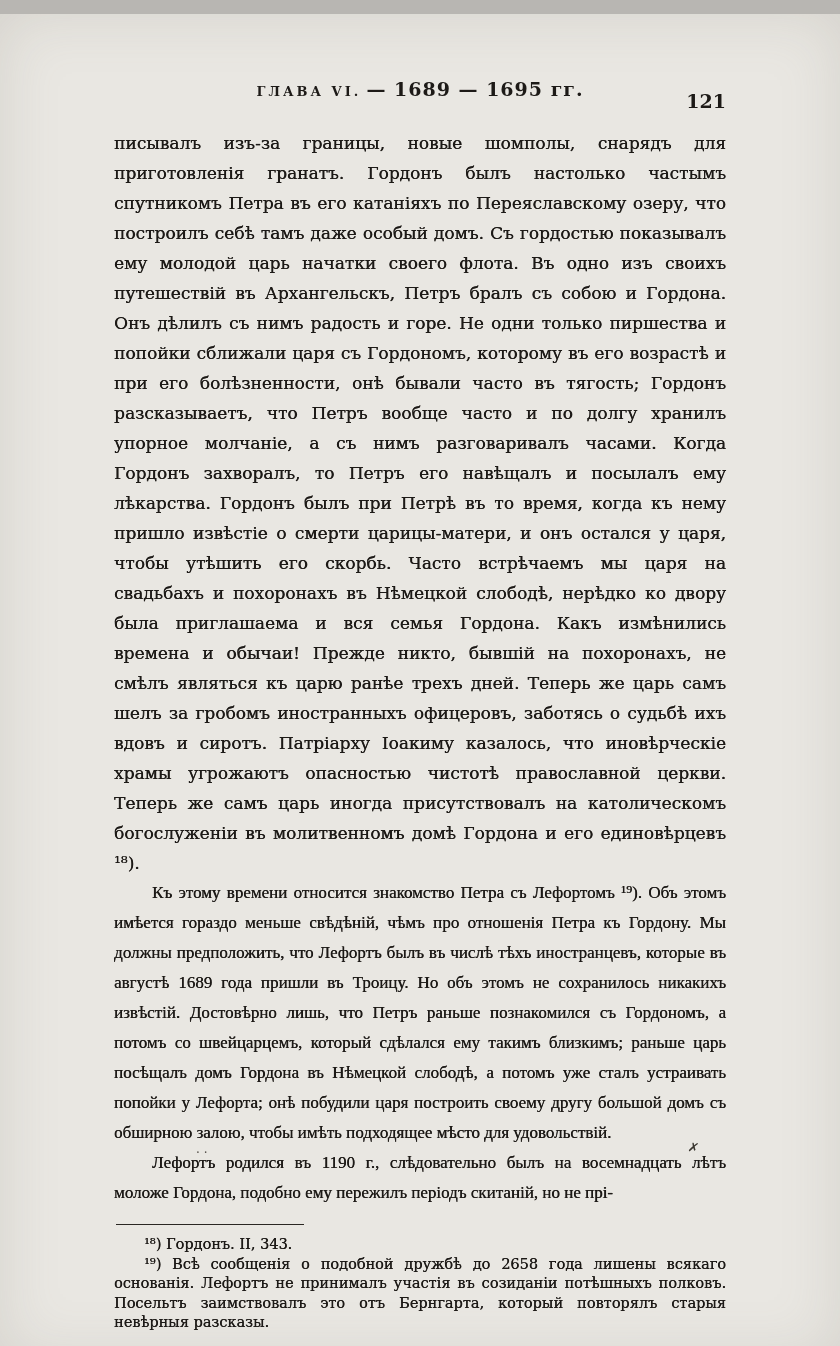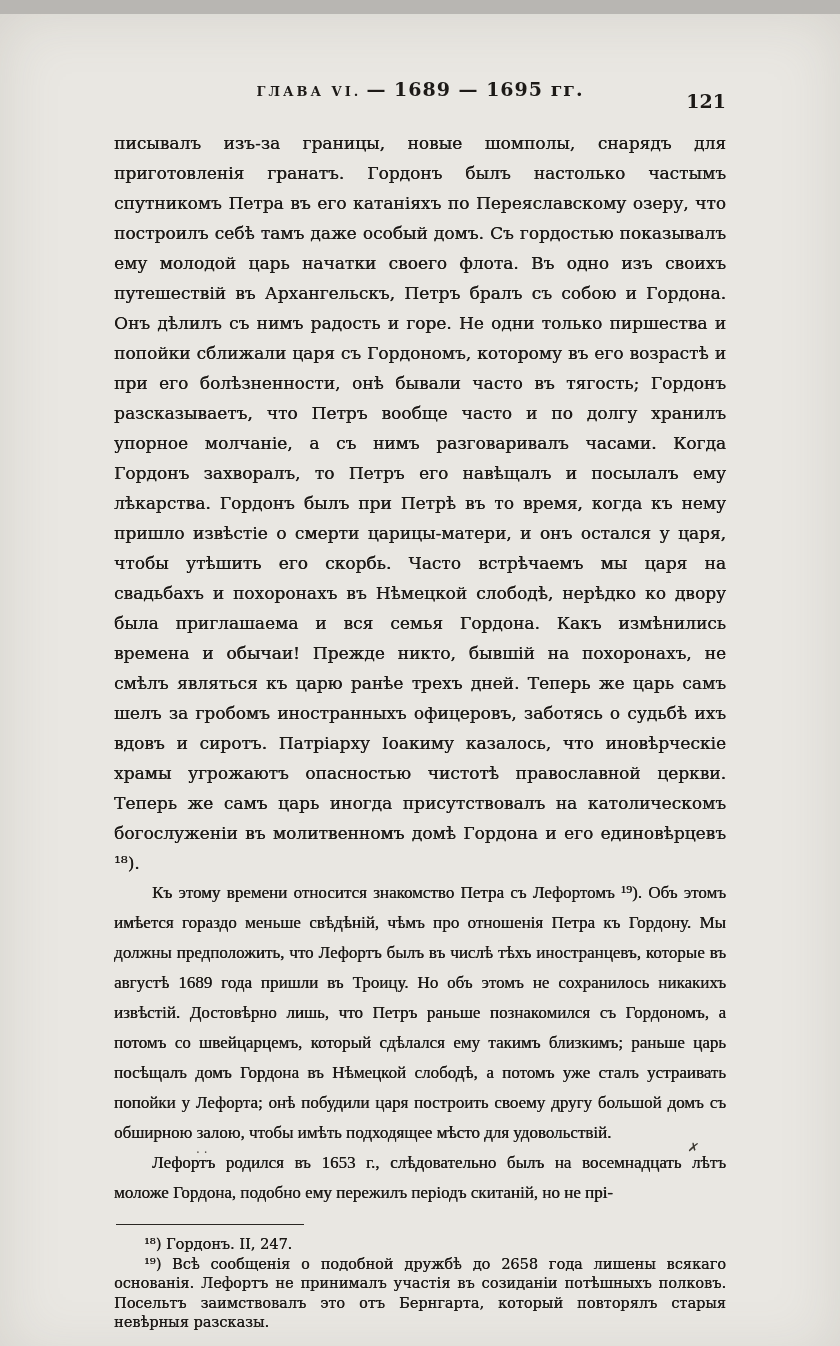--- a/index.html
+++ b/index.html
@@ -108,27 +108,27 @@
       <span class="center-group">
         <span class="chapter-label">ГЛАВА VI.</span>
         <span class="chapter-years">— 1689 — 1695 гг.</span>
       </span>
       <span class="page-number">121</span>
     </div>
 
     <div class="body-text">
       <p>писывалъ изъ-за границы, новые шомполы, снарядъ для приготовленія гранатъ. Гордонъ былъ настолько частымъ спутникомъ Петра въ его катаніяхъ по Переяславскому озеру, что построилъ себѣ тамъ даже особый домъ. Съ гордостью показывалъ ему молодой царь начатки своего флота. Въ одно изъ своихъ путешествій въ Архангельскъ, Петръ бралъ съ собою и Гордона. Онъ дѣлилъ съ нимъ радость и горе. Не одни только пиршества и попойки сближали царя съ Гордономъ, которому въ его возрастѣ и при его болѣзненности, онѣ бывали часто въ тягость; Гордонъ разсказываетъ, что Петръ вообще часто и по долгу хранилъ упорное молчаніе, а съ нимъ разговаривалъ часами. Когда Гордонъ захворалъ, то Петръ его навѣщалъ и посылалъ ему лѣкарства. Гордонъ былъ при Петрѣ въ то время, когда къ нему пришло извѣстіе о смерти царицы-матери, и онъ остался у царя, чтобы утѣшить его скорбь. Часто встрѣчаемъ мы царя на свадьбахъ и похоронахъ въ Нѣмецкой слободѣ, нерѣдко ко двору была приглашаема и вся семья Гордона. Какъ измѣнились времена и обычаи! Прежде никто, бывшій на похоронахъ, не смѣлъ являться къ царю ранѣе трехъ дней. Теперь же царь самъ шелъ за гробомъ иностранныхъ офицеровъ, заботясь о судьбѣ ихъ вдовъ и сиротъ. Патріарху Іоакиму казалось, что иновѣрческіе храмы угрожаютъ опасностью чистотѣ православной церкви. Теперь же самъ царь иногда присутствовалъ на католическомъ богослуженіи въ молитвенномъ домѣ Гордона и его единовѣрцевъ ¹⁸).</p>
       <p class="indent">Къ этому времени относится знакомство Петра съ Лефортомъ ¹⁹). Объ этомъ имѣется гораздо меньше свѣдѣній, чѣмъ про отношенія Петра къ Гордону. Мы должны предположить, что Лефортъ былъ въ числѣ тѣхъ иностранцевъ, которые въ августѣ 1689 года пришли въ Троицу. Но объ этомъ не сохранилось никакихъ извѣстій. Достовѣрно лишь, что Петръ раньше познакомился съ Гордономъ, а потомъ со швейцарцемъ, который сдѣлался ему такимъ близкимъ; раньше царь посѣщалъ домъ Гордона въ Нѣмецкой слободѣ, а потомъ уже сталъ устраивать попойки у Лефорта; онѣ побудили царя построить своему другу большой домъ съ обширною залою, чтобы имѣть подходящее мѣсто для удовольствій.</p>
-      <p class="indent">Лефортъ родился въ 1653 г., слѣдовательно былъ на восемнадцать лѣтъ моложе Гордона, подобно ему пережилъ періодъ скитаній, но не прі-</p>
+      <p class="indent">Лефортъ родился въ 1190 г., слѣдовательно былъ на восемнадцать лѣтъ моложе Гордона, подобно ему пережилъ періодъ скитаній, но не прі-</p>
     </div>
 
     <div class="footnote-rule"></div>
 
     <div class="footnotes">
-      <p>¹⁸) Гордонъ. II, 247.</p>
+      <p>¹⁸) Гордонъ. II, 343.</p>
       <p>¹⁹) Всѣ сообщенія о подобной дружбѣ до 2658 года лишены всякаго основанія. Лефортъ не принималъ участія въ созиданіи потѣшныхъ полковъ. Посельтъ заимствовалъ это отъ Бернгарта, который повторялъ старыя невѣрныя разсказы.</p>
     </div>
 
   </div>
 
   <span class="artifact-dots">. .</span>
   <span class="artifact-mark">✗</span>
 </div>
 
 </body></html>

